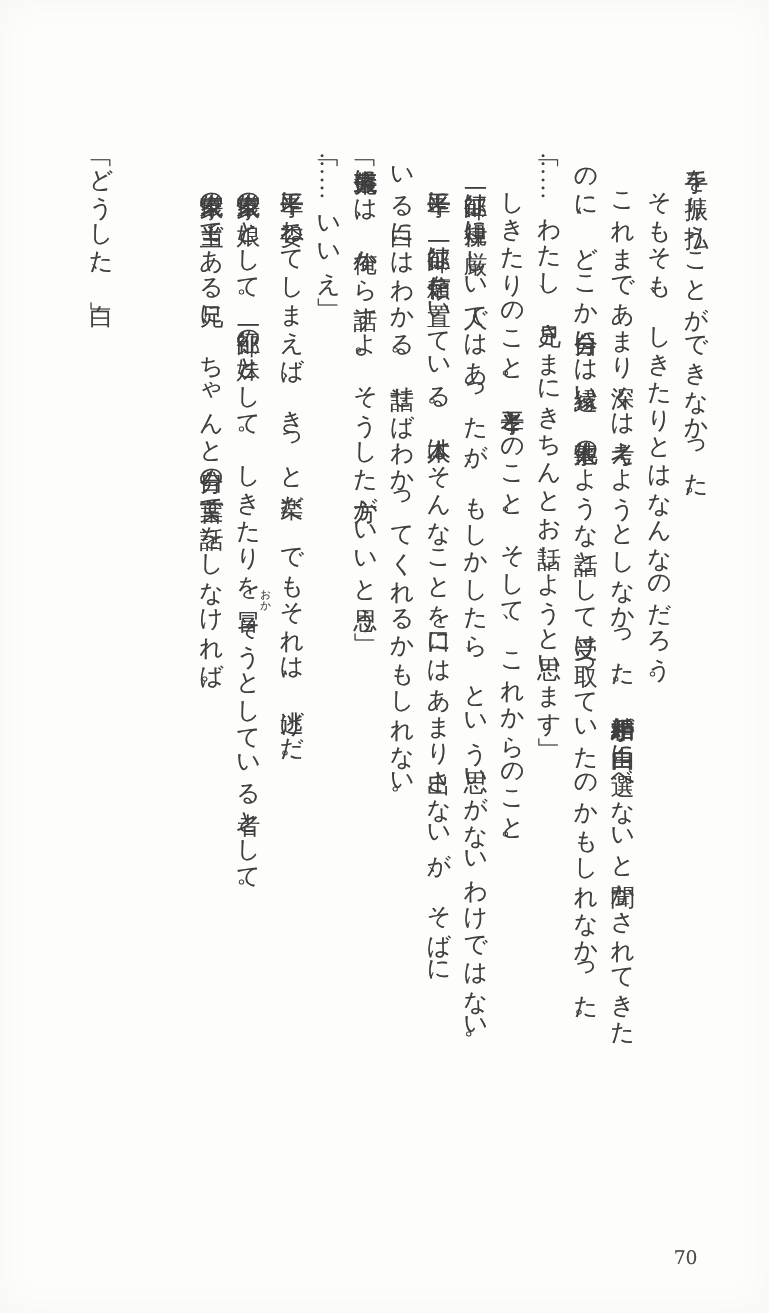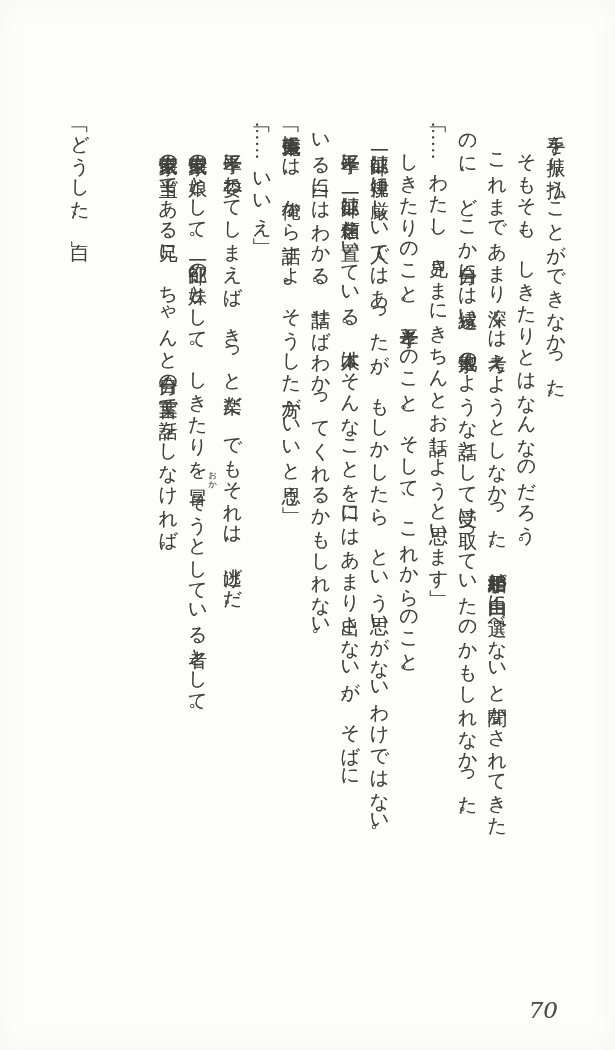--- a/index.html
+++ b/index.html
@@ -51,22 +51,21 @@
   rt {
     font-size: 8.5px;
     letter-spacing: 0;
     color: #4a4a4a;
   }
   .page-number {
     position: absolute;
     top: 997px;
     right: 57px;
     font-family: "DejaVu Serif", "Liberation Serif", serif;
-    font-style: italic;
-    font-size: 23px;
+    font-size: 15px;
     color: #4b4b4b;
     text-shadow: 0 0 0.5px rgba(70,70,70,0.4);
   }
 </style>
 </head>
 <body>
 
 <div class="page">
 
   <div class="text-block">

